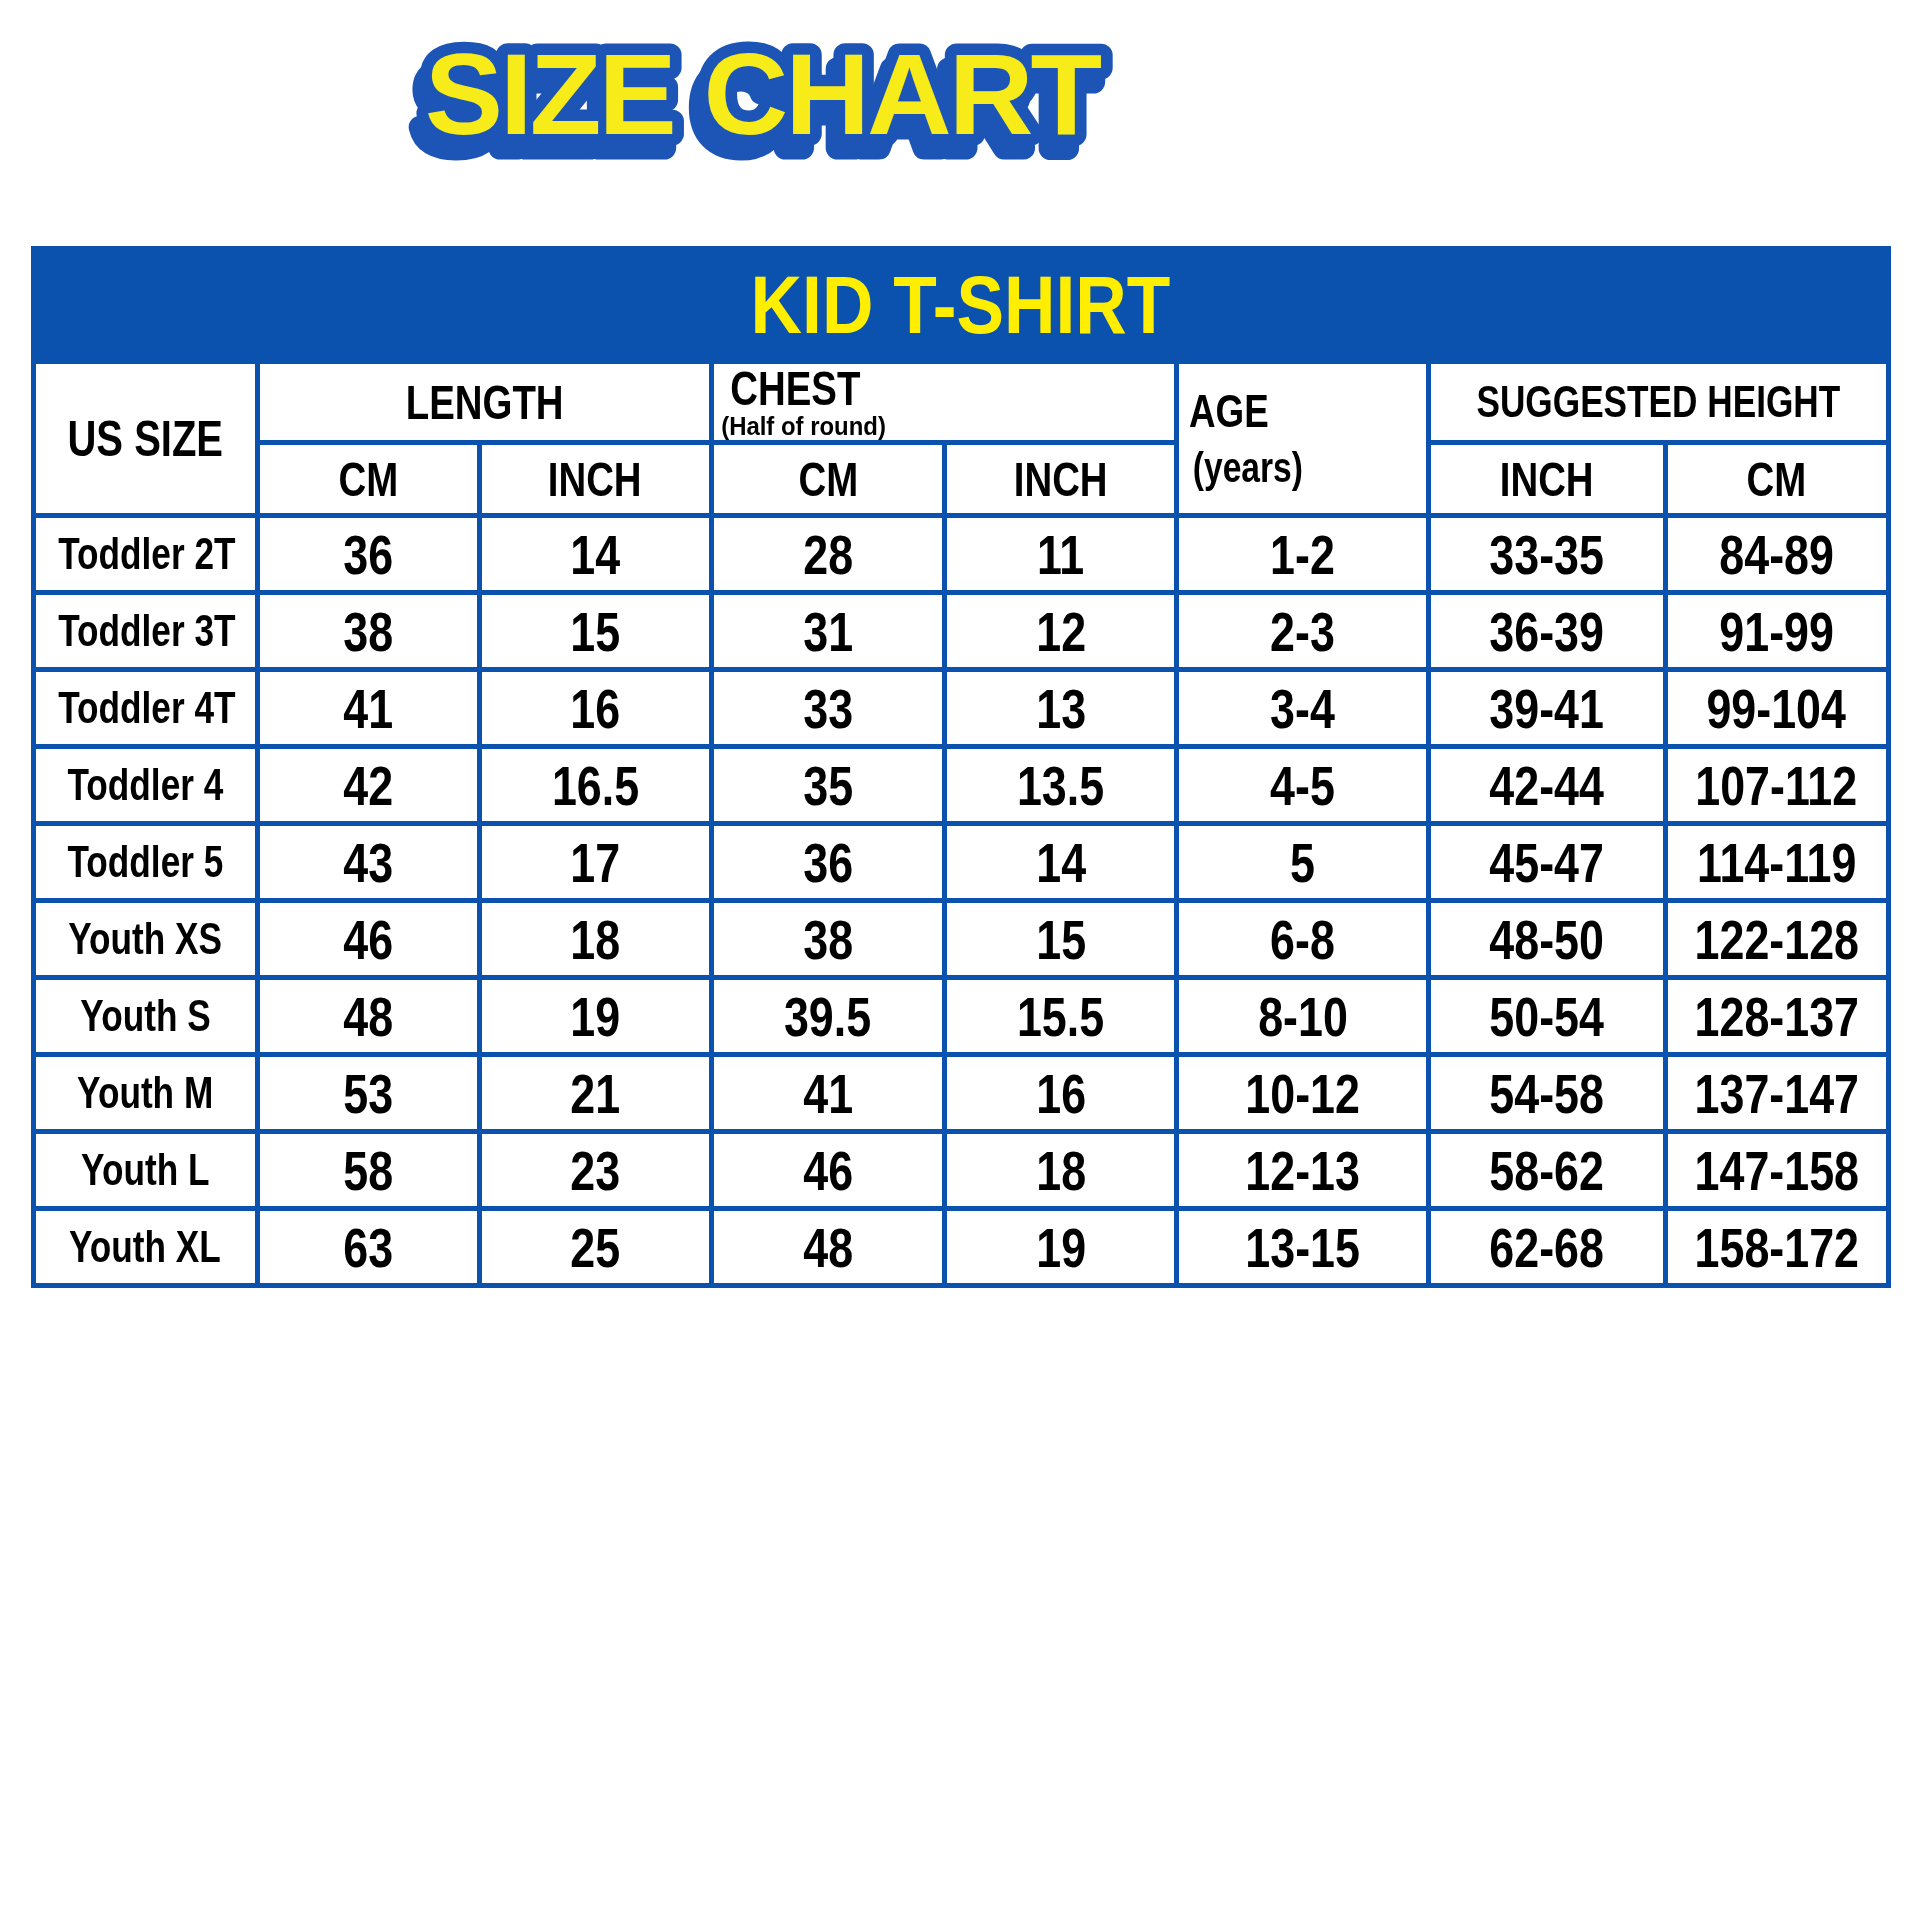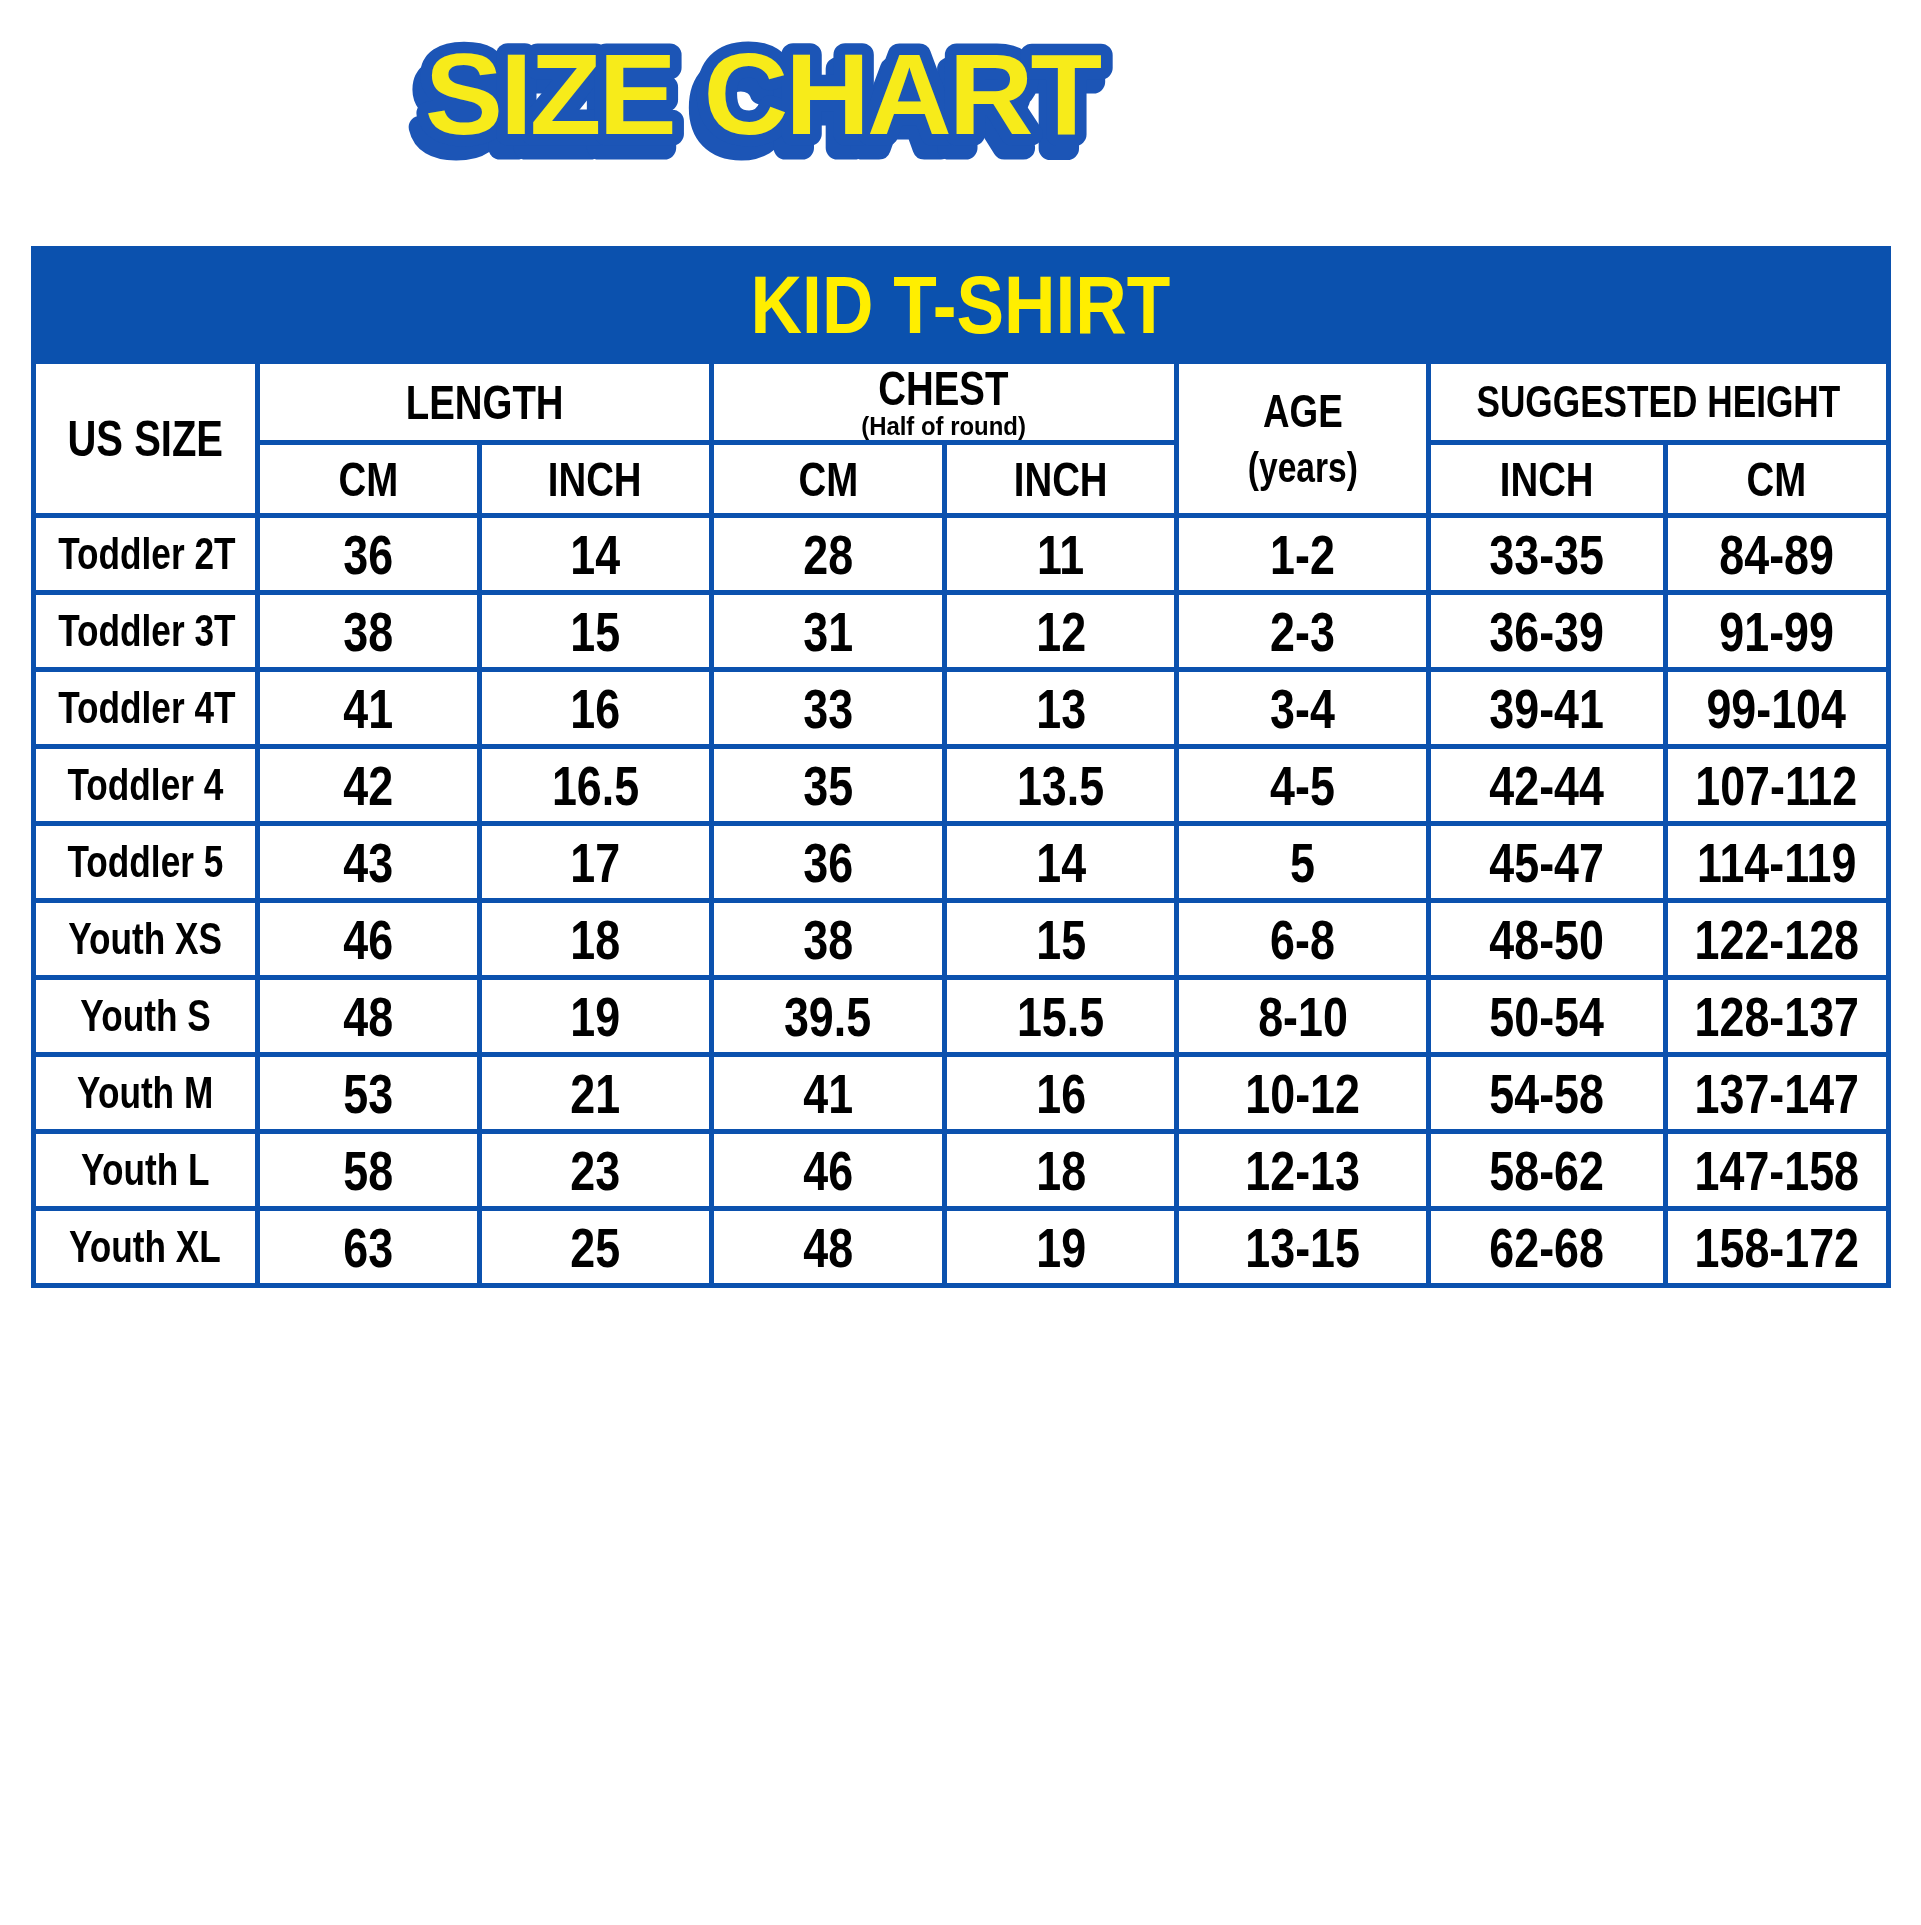--- a/index.html
+++ b/index.html
@@ -78,21 +78,21 @@
     display:inline-block;
     transform:scaleX(0.80);
     white-space:nowrap;
     font-weight:bold;
   }
   .us-size-cell .cond{font-size:50px;}
   .group-label{font-size:48px;}
   .stack{
     display:flex;
     flex-direction:column;
-    align-items:center;
+    align-items:flex-start;
     justify-content:center;
     line-height:1.0;
   }
   .group-note{font-size:26px;font-weight:bold;transform:scaleX(0.92);}
   .age-label{font-size:46px;}
   .age-note{font-size:42px;margin-top:13.4px;}
   .height-label{font-size:44px;}
   .sub-row .cond{font-size:48px;}
   td .cond.value-text{font-size:56px;}
   td .cond.label-text{font-size:44px;}

